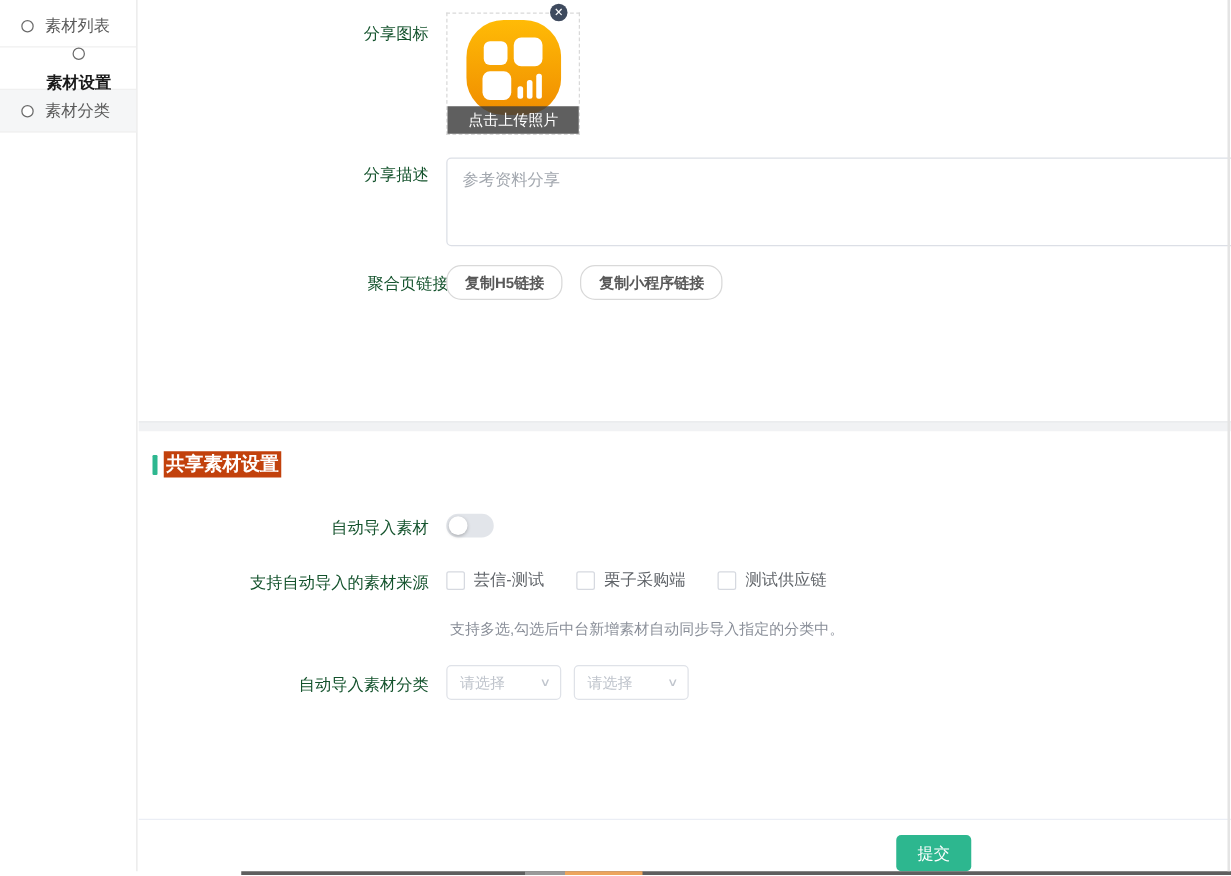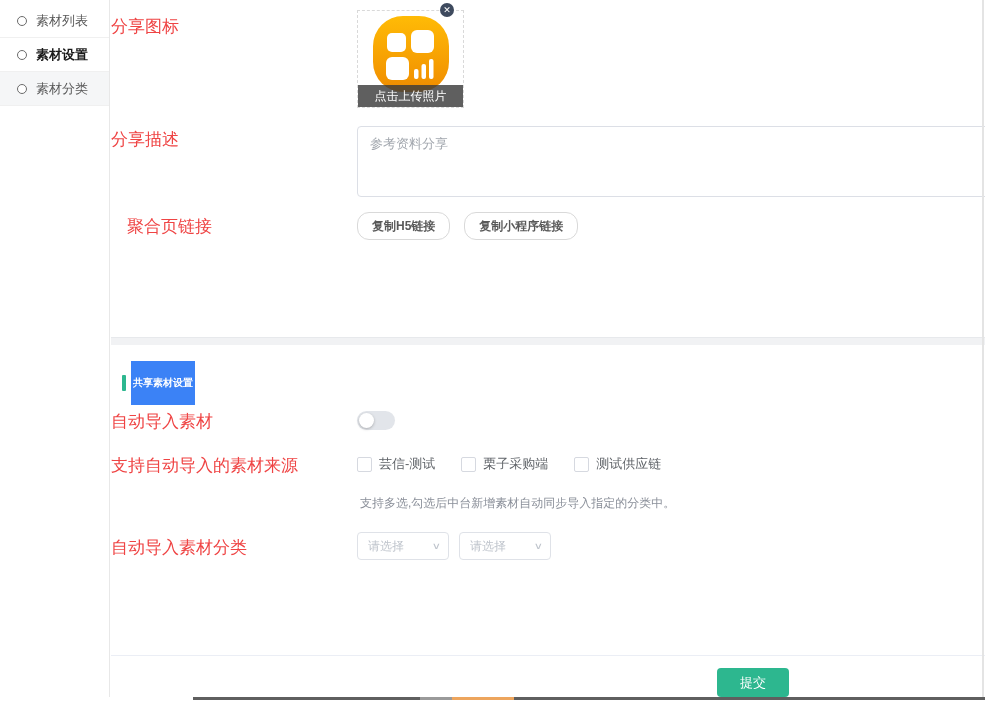--- a/index.html
+++ b/index.html
@@ -3,26 +3,26 @@
 <meta charset="utf-8">
 <style>
   html,body{margin:0;padding:0;background:#fff;}
   .app{position:relative;width:985px;height:701px;background:#fff;overflow:hidden;
        font-family:"Liberation Sans","DejaVu Sans",sans-serif;color:#333;}
   
   .sidebar{position:absolute;left:0;top:0;width:110px;height:697px;background:#fff;
            border-right:1px solid #e8e8e8;box-sizing:border-box;padding-top:4px;}
   .side-item{height:33px;display:flex;align-items:center;gap:9px;padding-left:17px;
              border-bottom:1px solid #f0f0f0;font-size:13px;color:#595959;cursor:pointer;}
-  .side-item.active{font-weight:bold;color:#1a1a1a;}
+  .side-item.active{font-weight:bold;color:#1a1a1a;flex-direction:column;}
   .side-item.hovered{background:#f5f6f7;}
   .ring{width:8px;height:8px;border:1.6px solid #6b6b6b;border-radius:50%;flex:0 0 auto;background:#fff;}
   
   .main{position:absolute;left:111px;top:0;width:874px;height:697px;background:#fff;}
-  .form-label{position:absolute;left:0;width:232px;text-align:left;font-size:17px;color:#ef4444;line-height:15px;}
+  .form-label{position:absolute;left:0;width:232px;text-align:right;font-size:13px;color:#14532d;line-height:15px;}
   
   .upload-box{position:absolute;left:246px;top:10px;width:107px;height:98px;background:#fff;
               border:1px dashed #d9d9d9;box-sizing:border-box;cursor:pointer;}
   .upload-icon{position:absolute;left:15px;top:5px;}
   .upload-overlay{position:absolute;left:0;right:0;bottom:0;height:22px;background:rgba(60,60,60,.82);
                   color:#fff;font-size:12px;display:flex;align-items:center;justify-content:center;}
   .close-badge{position:absolute;top:-8px;right:9px;width:14px;height:14px;border-radius:50%;
                background:#3e4a5e;color:#fff;font-size:9px;line-height:14px;text-align:center;cursor:pointer;}
   
   .desc-area{position:absolute;left:246px;top:126px;width:700px;height:71px;box-sizing:border-box;
@@ -31,40 +31,40 @@
   .desc-area::placeholder{color:#a2a7ae;}
   
   .btn-row{position:absolute;left:246px;top:212px;display:flex;gap:14px;}
   .mini-btn{height:28px;padding:0 14px;background:#fff;border:1px solid #d9d9d9;border-radius:12px;
             font-size:12px;font-weight:bold;color:#595959;display:inline-flex;align-items:center;cursor:pointer;}
   
   .section-gap{position:absolute;left:0;top:337px;width:874px;height:8px;background:#f1f2f4;border-top:1px solid #e7e9ec;box-sizing:border-box;}
   
   .sec-header{position:absolute;left:11px;top:361px;display:flex;align-items:center;gap:5px;}
   .sec-bar{width:4px;height:16px;background:#2db78f;border-radius:1px;}
-  .sec-title{font-size:10px;font-weight:bold;color:#fff;background:#3b82f6;padding:15px 2px;}
+  .sec-title{font-size:15px;font-weight:bold;color:#fff;background:#c2410c;padding:1px 2px;}
   
   .toggle{position:absolute;left:246px;top:411px;width:38px;height:19px;border-radius:10px;
           background:#e2e5ea;cursor:pointer;}
   .toggle .knob{position:absolute;left:2px;top:2px;width:15px;height:15px;border-radius:50%;background:#fff;
           box-shadow:0 1px 3px rgba(0,0,0,.25);}
   
   .check-row{position:absolute;left:246px;top:455px;display:flex;gap:26px;}
   .check-item{display:flex;align-items:center;gap:7px;font-size:13px;color:#5f6368;cursor:pointer;}
   .checkbox{width:13px;height:13px;border:1px solid #d6d9e0;border-radius:2px;background:#fff;flex:0 0 auto;}
   .hint{position:absolute;left:249px;top:495px;font-size:12px;color:#8a8f99;}
   
   .select-row{position:absolute;left:246px;top:532px;display:flex;gap:10px;}
   .select{width:92px;height:28px;box-sizing:border-box;border:1px solid #dfe2e8;border-radius:4px;background:#fff;
           display:flex;align-items:center;justify-content:space-between;padding:0 8px 0 10px;cursor:pointer;}
   .select .ph{font-size:12px;color:#bfc4cc;}
   .select .chev{font-size:9px;color:#bfc4cc;transform:scaleX(1.4);}
   
   .footer{position:absolute;left:0;top:655px;width:874px;height:42px;border-top:1px solid #ebeef5;box-sizing:border-box;}
-  .submit-btn{position:absolute;left:606px;top:12px;width:72px;height:29px;background:#2db78f;border:none;
+  .submit-btn{position:absolute;left:606px;top:12px;width:60px;height:29px;background:#2db78f;border:none;
               border-radius:4px;color:#fff;font-size:13px;cursor:pointer;
               font-family:"Liberation Sans","DejaVu Sans",sans-serif;}
   
   .hscroll-thumb{position:absolute;left:193px;top:697px;width:792px;height:3px;background:#5f5f5f;}
   .hscroll-seg-light{position:absolute;left:420px;top:697px;width:32px;height:3px;background:#9a9a9a;}
   .hscroll-seg-orange{position:absolute;left:452px;top:697px;width:62px;height:3px;background:#eda55d;}
   .right-edge{position:absolute;left:982px;top:0;width:2px;height:697px;background:#e4e4e4;}
 </style>
 </head>
 <body>

